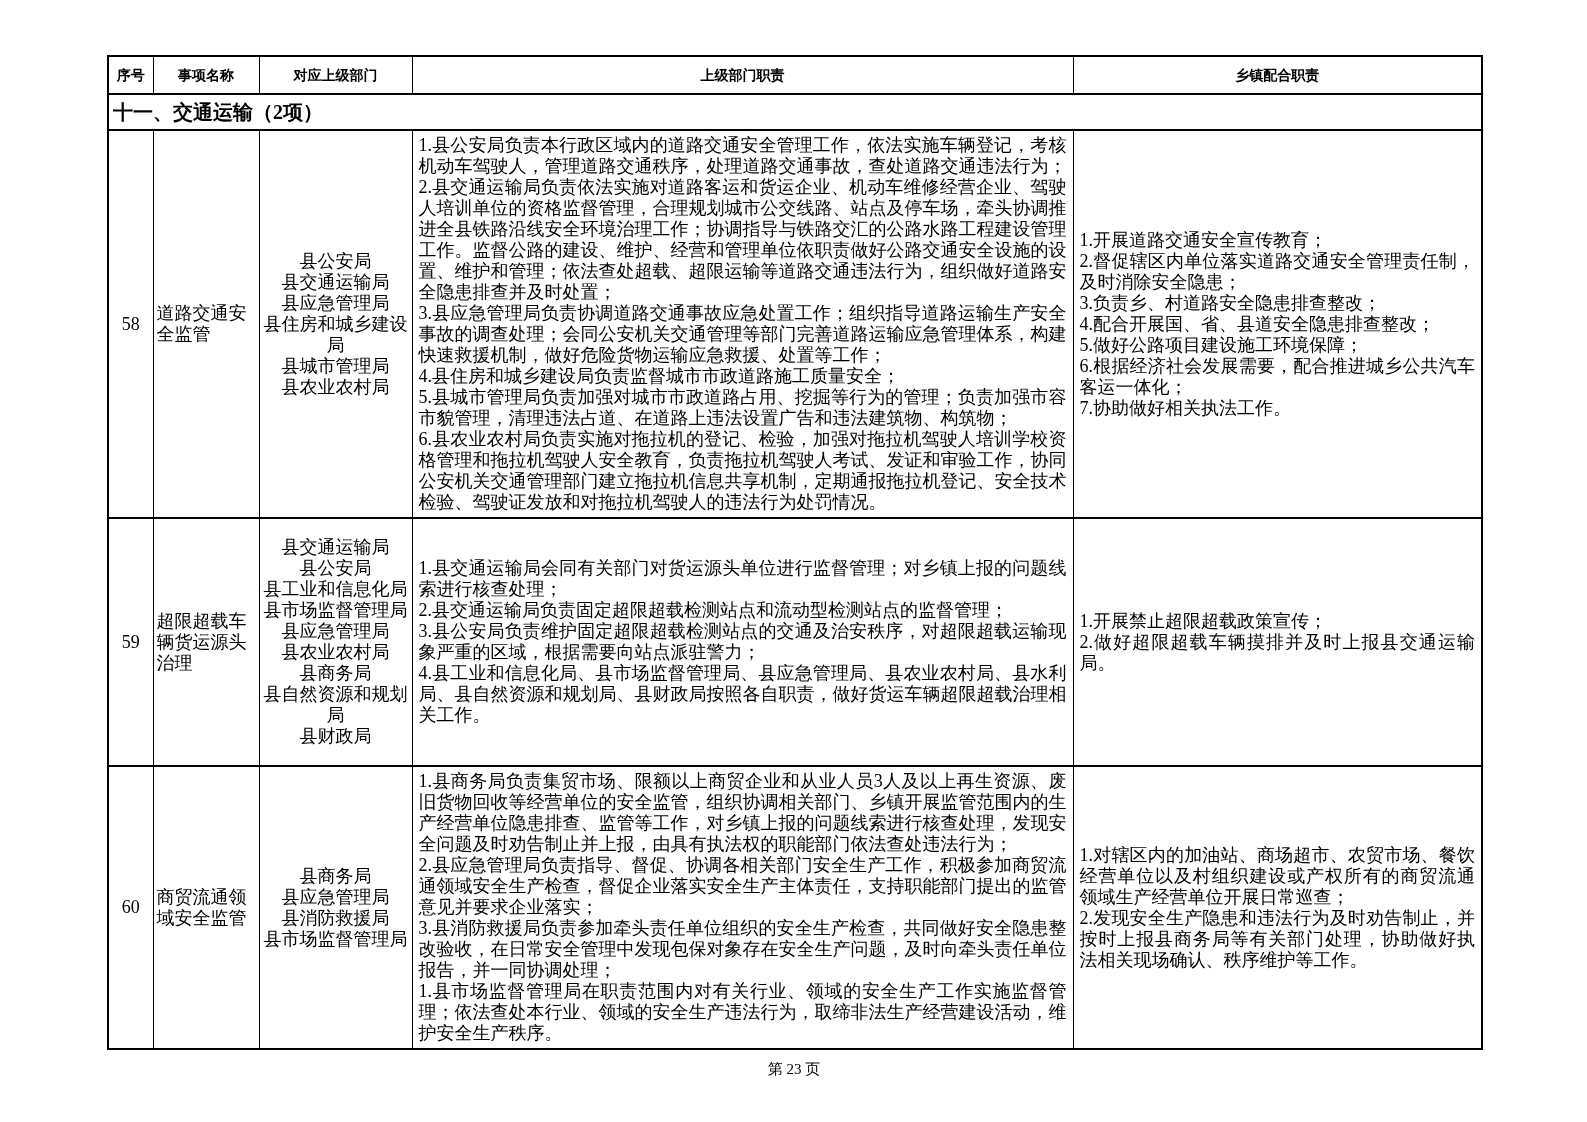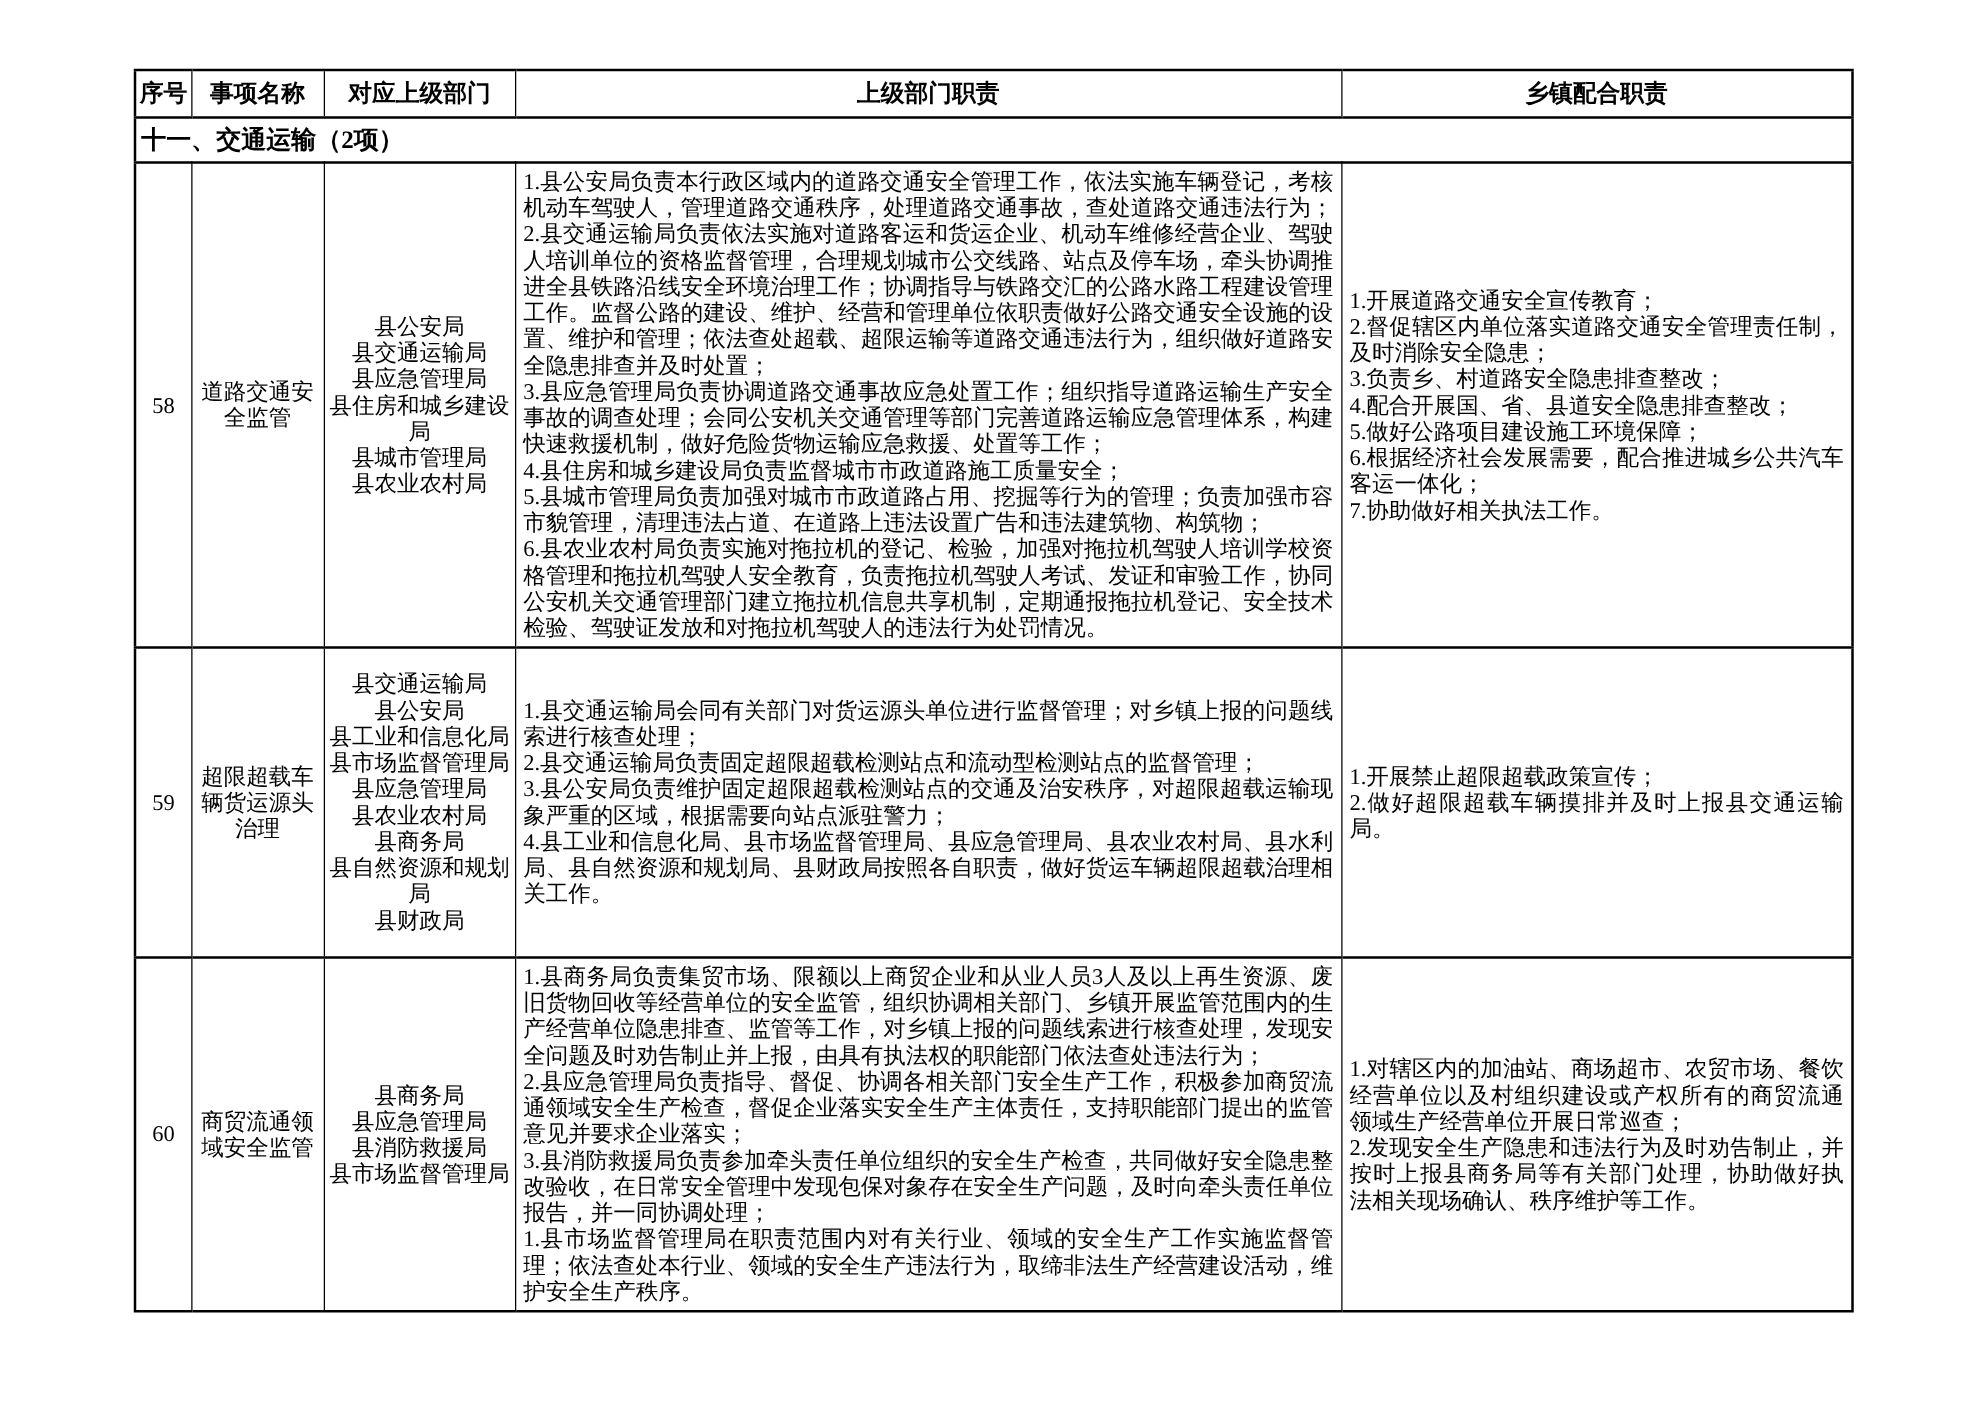--- a/index.html
+++ b/index.html
@@ -33,38 +33,38 @@
     border-bottom: 2px solid #000;
     box-sizing: border-box;
     font-size: 18px;
     line-height: 21px;
     vertical-align: middle;
     overflow: hidden;
   }
   .doc-table { border: 2px solid #000; }
   .doc-table th {
     font-weight: bold;
-    font-size: 19px;
+    font-size: 14px;
     text-align: center;
     height: 38px;
     padding: 2px;
   }
   tr.section-row td {
     font-weight: bold;
     font-size: 20px;
     text-align: left;
     height: 36px;
     padding: 2px 4px;
   }
   td.cell-no {
     text-align: center;
     padding: 2px;
   }
   td.cell-name {
-    text-align: center;
+    text-align: left;
     padding: 2px 3px;
   }
   td.cell-depts {
     text-align: center;
     padding: 18px 2px;
   }
   td.cell-superior,
   td.cell-township {
     text-align: justify;
     padding: 4px 6px;
@@ -171,13 +171,14 @@
             <div class="duty-line">3.县消防救援局负责参加牵头责任单位组织的安全生产检查，共同做好安全隐患整改验收，在日常安全管理中发现包保对象存在安全生产问题，及时向牵头责任单位报告，并一同协调处理；</div>
             <div class="duty-line">1.县市场监督管理局在职责范围内对有关行业、领域的安全生产工作实施监督管理；依法查处本行业、领域的安全生产违法行为，取缔非法生产经营建设活动，维护安全生产秩序。</div>
           </td>
           <td class="cell-township">
             <div class="duty-line">1.对辖区内的加油站、商场超市、农贸市场、餐饮经营单位以及村组织建设或产权所有的商贸流通领域生产经营单位开展日常巡查；</div>
             <div class="duty-line">2.发现安全生产隐患和违法行为及时劝告制止，并按时上报县商务局等有关部门处理，协助做好执法相关现场确认、秩序维护等工作。</div>
           </td>
         </tr>
       </tbody>
   </table>
+  <div class="footer">第 23 页</div>
 </div>
 
 </body></html>

